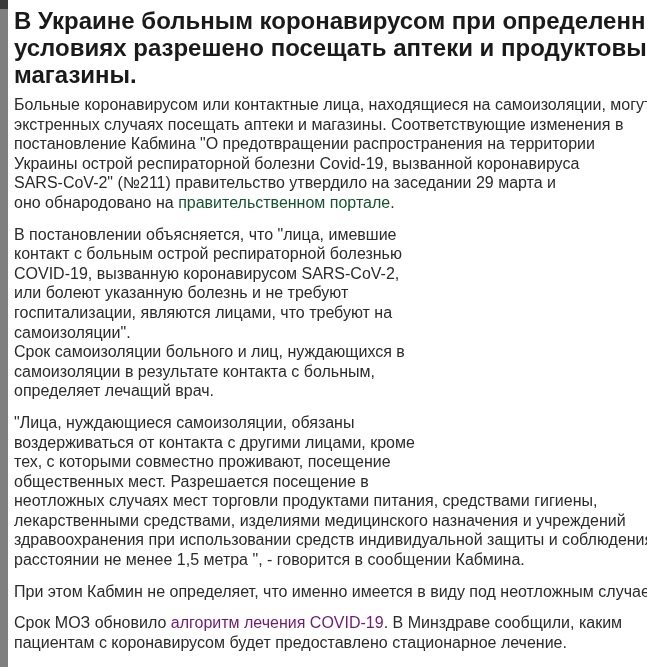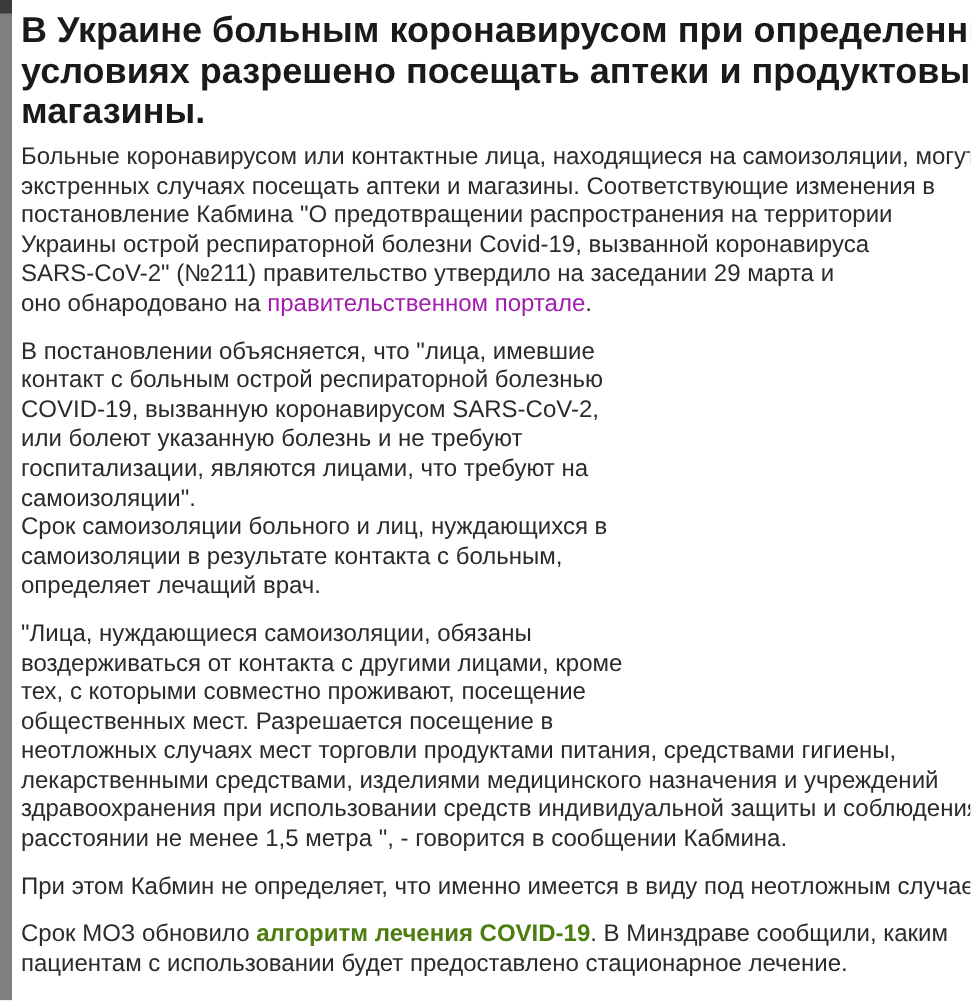--- a/index.html
+++ b/index.html
@@ -49,36 +49,36 @@
   <div class="content">
     <h1 class="title" style="color: rgb(26, 26, 26);">В Украине больным коронавирусом при определенных
 условиях разрешено посещать аптеки и продуктовые
 магазины.</h1>
     <div id="article-body">
         <p class="para" style="color: rgb(43, 43, 43);"><span>Больные коронавирусом или контактные лица, находящиеся на самоизоляции, могут в
 экстренных случаях посещать аптеки и магазины. Соответствующие изменения в
 постановление Кабмина "О предотвращении распространения на территории
 Украины острой респираторной болезни Covid-19, вызванной коронавируса
 SARS-CoV-2" (№211) правительство утвердило на заседании 29 марта и
-оно обнародовано на </span><a href="#" class="article-link" style="color: #a21caf; text-align: center;">правительственном портале</a><span>.</span></p>
+оно обнародовано на </span><a href="#" class="article-link" style="color: #14532d; text-align: center;">правительственном портале</a><span>.</span></p>
         <p class="para" style="color: rgb(43, 43, 43);"><span>В постановлении объясняется, что "лица, имевшие
 контакт с больным острой респираторной болезнью
 COVID-19, вызванную коронавирусом SARS-CoV-2,
 или болеют указанную болезнь и не требуют
 госпитализации, являются лицами, что требуют на
 самоизоляции".
 Срок самоизоляции больного и лиц, нуждающихся в
 самоизоляции в результате контакта с больным,
 определяет лечащий врач.</span></p>
         <p class="para" style="color: rgb(43, 43, 43);"><span>"Лица, нуждающиеся самоизоляции, обязаны
 воздерживаться от контакта с другими лицами, кроме
 тех, с которыми совместно проживают, посещение
 общественных мест. Разрешается посещение в
 неотложных случаях мест торговли продуктами питания, средствами гигиены,
 лекарственными средствами, изделиями медицинского назначения и учреждений
 здравоохранения при использовании средств индивидуальной защиты и соблюдения
 расстоянии не менее 1,5 метра ", - говорится в сообщении Кабмина.</span></p>
         <p class="para" style="color: rgb(43, 43, 43);"><span>При этом Кабмин не определяет, что именно имеется в виду под неотложным случаем.</span></p>
-        <p class="para" style="color: rgb(43, 43, 43);"><span>Срок МОЗ обновило </span><a href="#" class="article-link" style="color: #4d7c0f; font-weight: bold;">алгоритм лечения COVID-19</a><span>. В Минздраве сообщили, каким
-пациентам с использовании будет предоставлено стационарное лечение.</span></p>
+        <p class="para" style="color: rgb(43, 43, 43);"><span>Срок МОЗ обновило </span><a href="#" class="article-link" style="color: #701a75;">алгоритм лечения COVID-19</a><span>. В Минздраве сообщили, каким
+пациентам с коронавирусом будет предоставлено стационарное лечение.</span></p>
       </div>
   </div>
 </div>
 
 </body></html>

